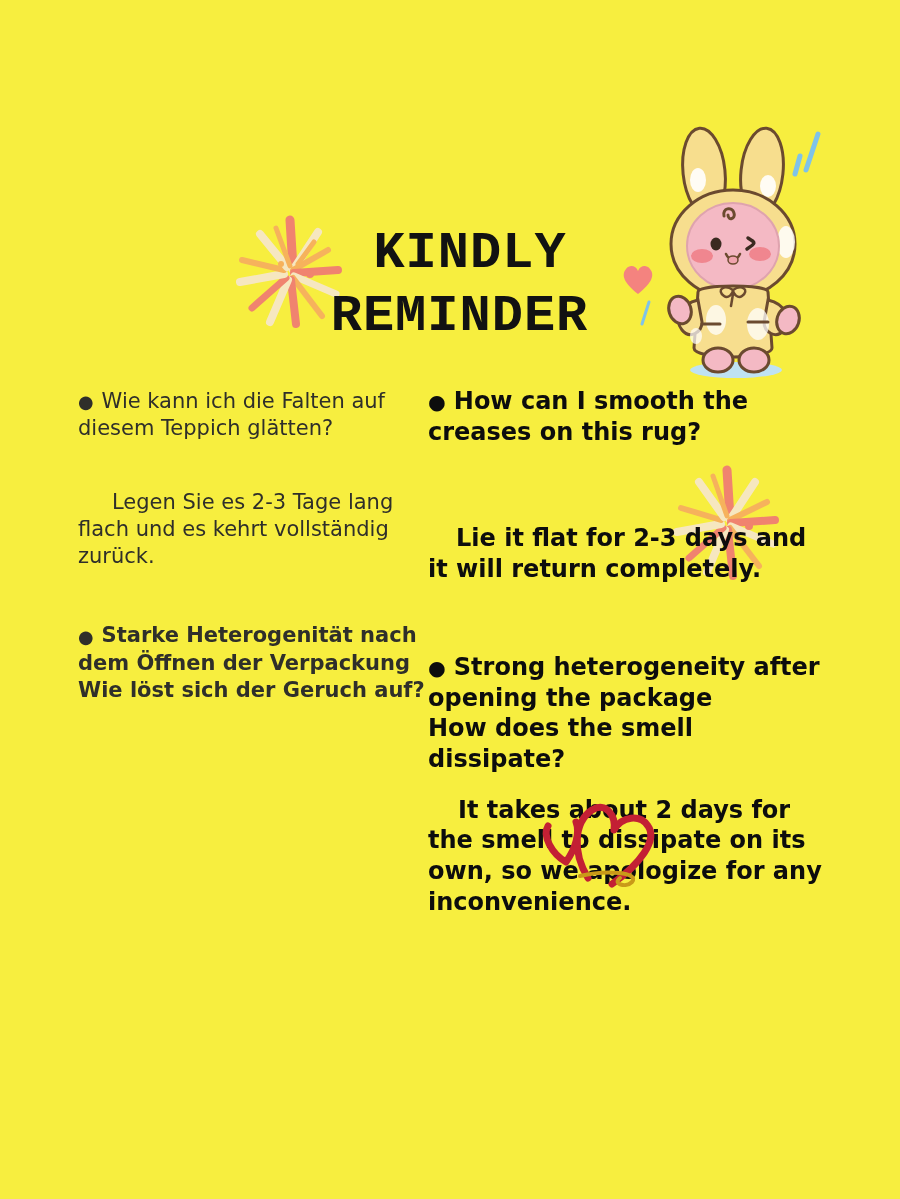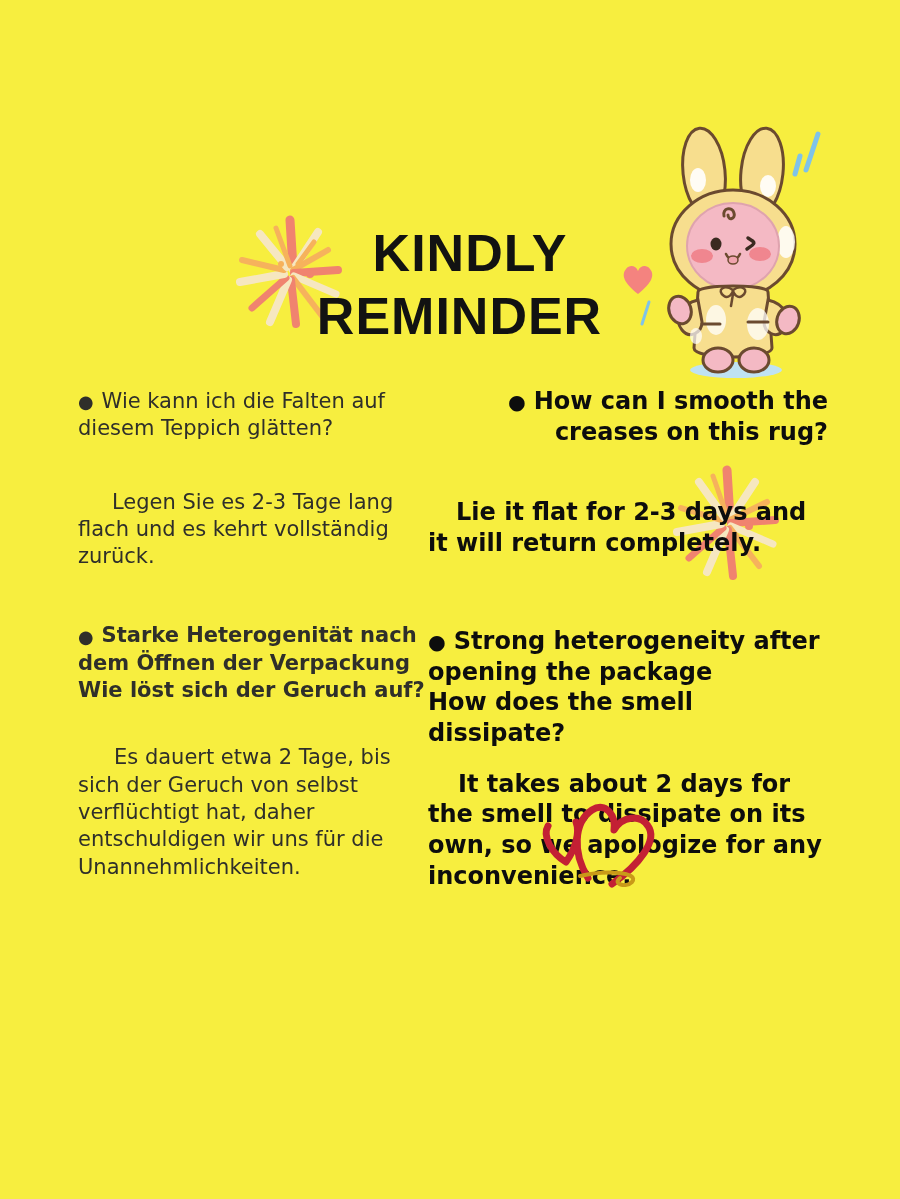--- a/index.html
+++ b/index.html
@@ -23,21 +23,21 @@
   .bluetick{left:639px;top:300px;width:14px;height:26px;}
 
   .bunny{left:636px;top:124px;width:190px;height:262px;}
 
   .heartdoodle{left:536px;top:792px;width:140px;height:100px;}
 
   
   .title{
     position:absolute;left:0;top:222px;width:900px;
     text-align:center;
-    font-family:Liberation Sans, sans-serif;
+    font-family:Liberation Mono, monospace;
     font-weight:bold;
     color:#121212;
     letter-spacing:1px;
     line-height:1.22;
   }
   .title .l1{display:block;font-size:52px;padding-left:40px;}
   .title .l2{display:block;font-size:52px;padding-left:19px;}
 
   
   .col-de{
@@ -53,21 +53,21 @@
     font-size:24px;
     font-weight:bold;
     line-height:1.28;
   }
   .blk{margin:0 0 0 0;white-space:pre-line;}
   .q-de{margin-bottom:46px;}
   .a-de{margin-bottom:52px;text-indent:34px;}
   .q2-de{margin-bottom:40px;font-weight:bold;}
   .a2-de{text-indent:36px;}
 
-  .q-en{margin-bottom:50px;text-align:right;}
+  .q-en{margin-bottom:76px;}
   .a-en{margin-bottom:67px;text-indent:28px;}
   .q2-en{margin-bottom:20px;}
   .a2-en{text-indent:30px;}
 
   .bullet{display:inline-block;font-size:0.85em;vertical-align:middle;margin-right:8px;}
 </style>
 </head>
 <body style="background: rgb(247, 238, 63);">
 
 <div class="stage">
@@ -177,21 +177,20 @@
   <div class="title">
     <span class="l1">KINDLY</span>
     <span class="l2">REMINDER</span>
   </div>
 
   <div class="col-de">
     <p class="blk q-de"><span class="bullet">●</span><span>Wie kann ich die Falten auf diesem Teppich glätten?</span></p>
     <p class="blk a-de">Legen Sie es 2-3 Tage lang flach und es kehrt vollständig zurück.</p>
     <p class="blk q2-de"><span class="bullet">●</span><span>Starke Heterogenität nach dem Öffnen der Verpackung
 Wie löst sich der Geruch auf?</span></p>
-    <p class="blk a2-de">Es dauert etwa 2 Tage, bis sich der Geruch von selbst verflüchtigt hat, daher entschuldigen wir uns für die Unannehmlichkeiten.</p>
   </div>
 
   <div class="col-en">
     <p class="blk q-en"><span class="bullet">●</span><span>How can I smooth the creases on this rug?</span></p>
     <p class="blk a-en">Lie it flat for 2-3 days and it will return completely.</p>
     <p class="blk q2-en"><span class="bullet">●</span><span>Strong heterogeneity after opening the package
 How does the smell dissipate?</span></p>
     <p class="blk a2-en">It takes about 2 days for the smell to dissipate on its own, so we apologize for any inconvenience.</p>
   </div>
 

